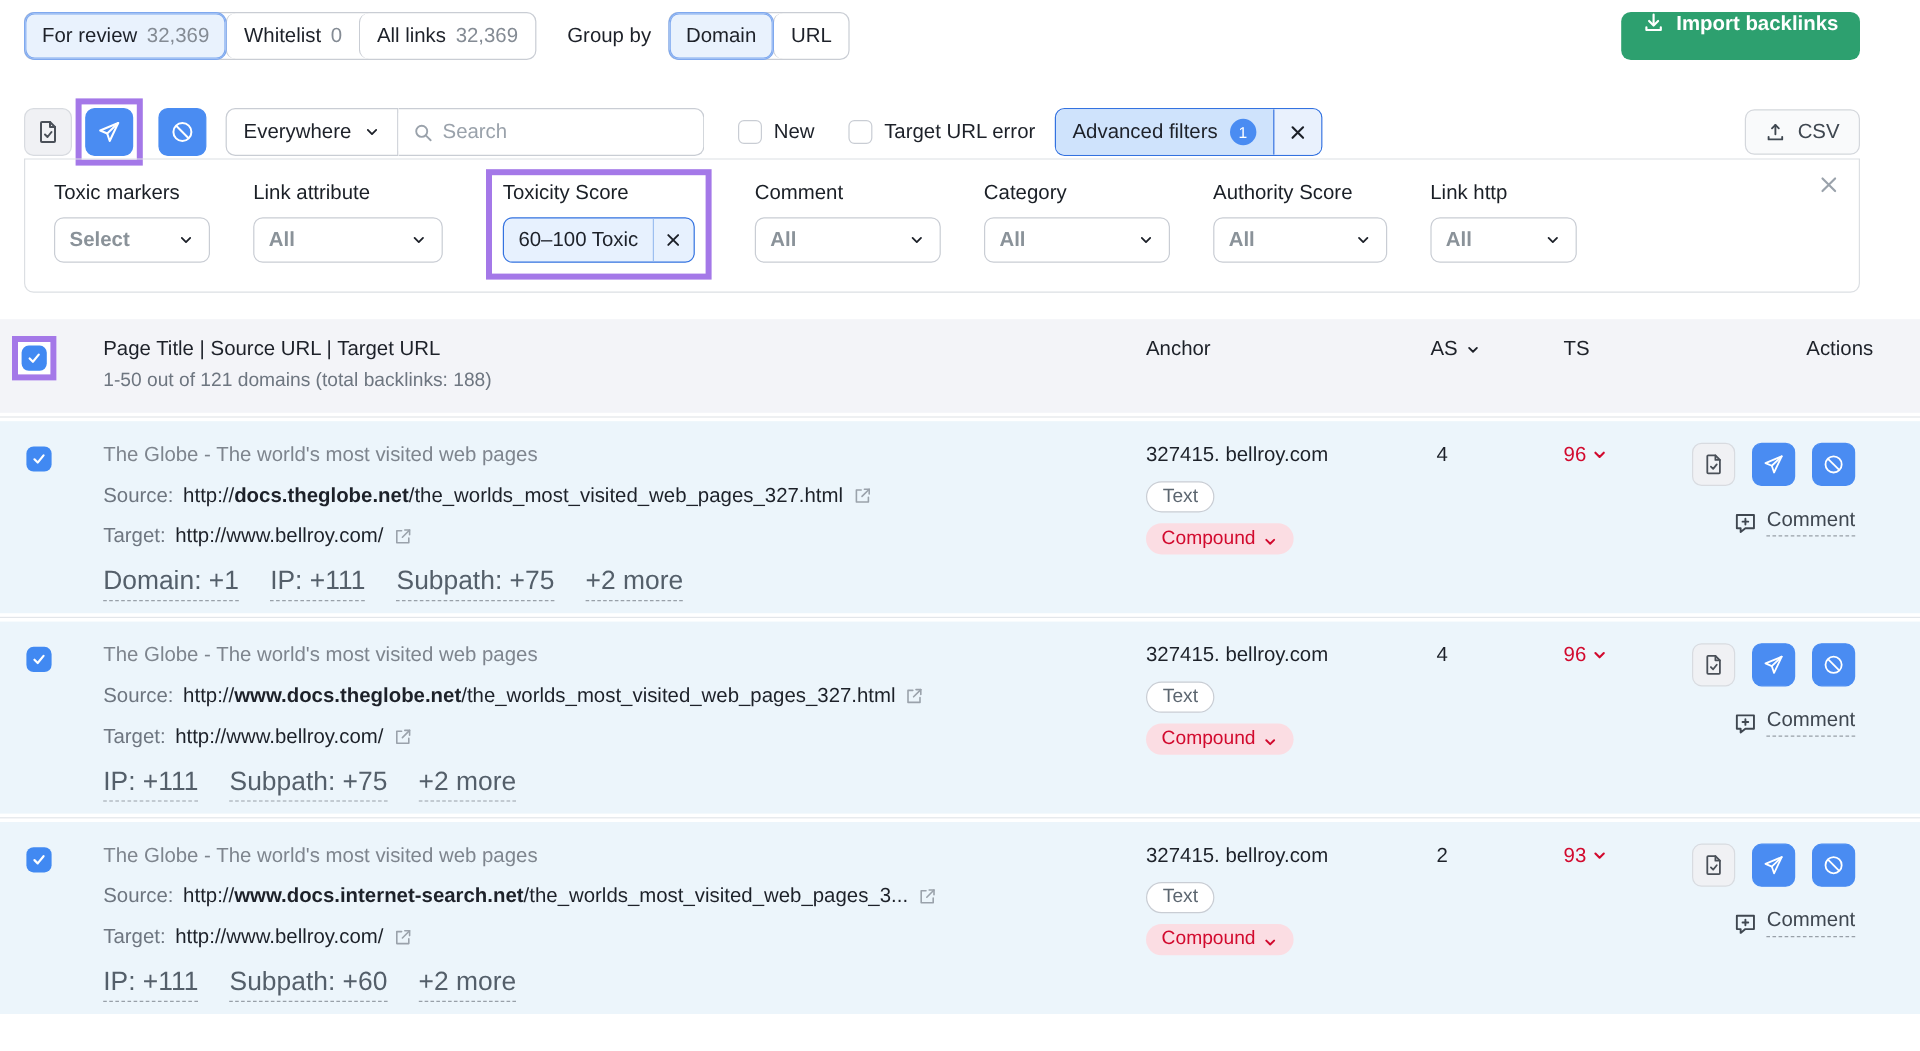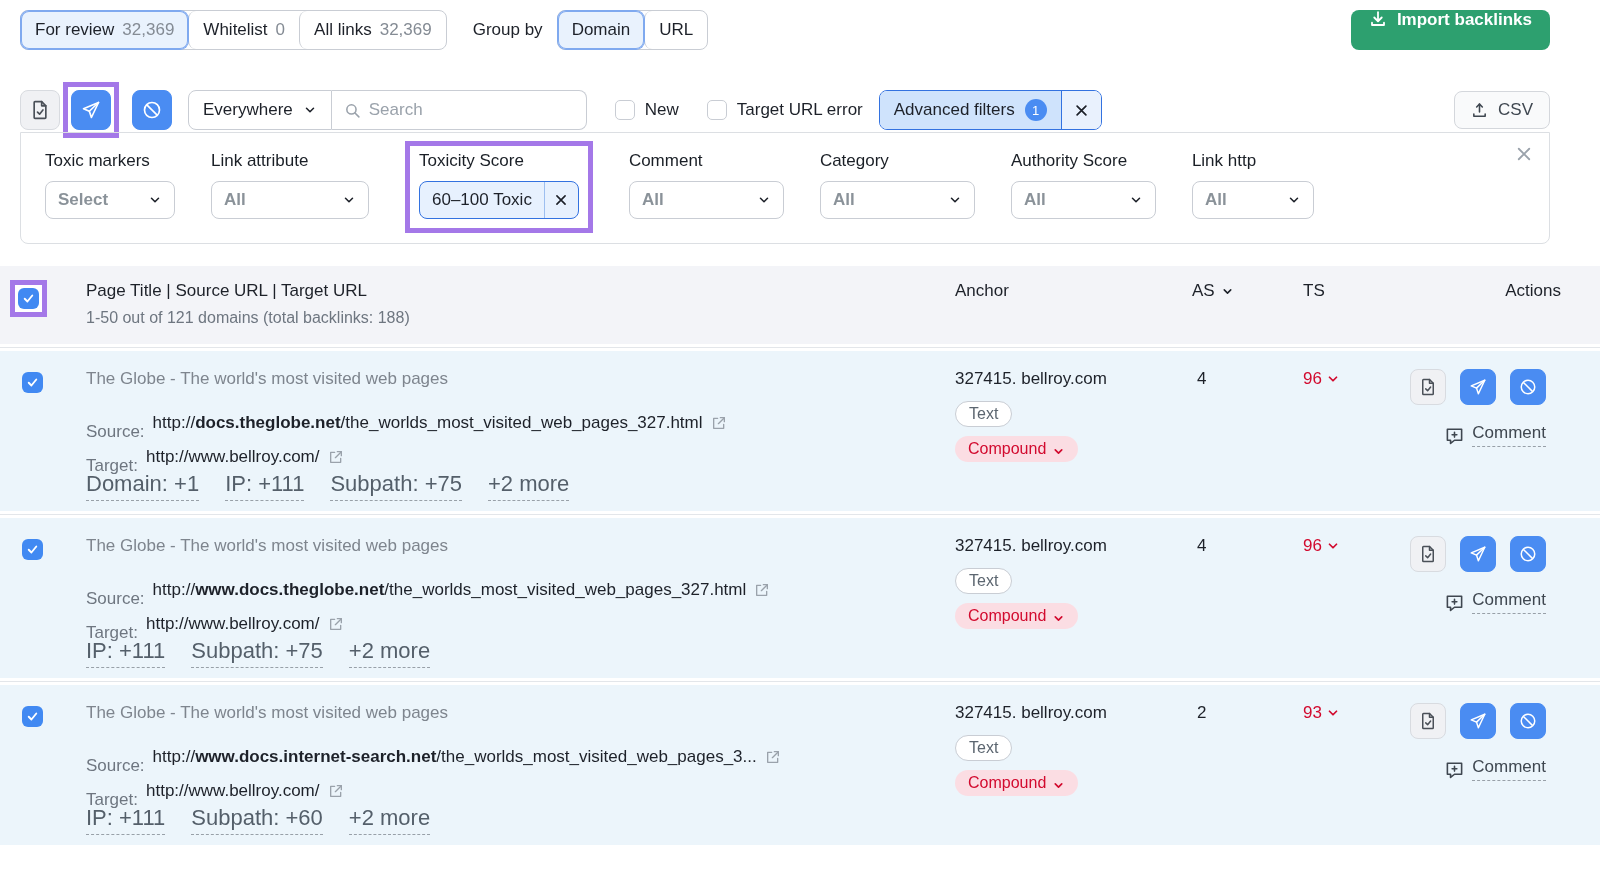--- a/index.html
+++ b/index.html
@@ -75,21 +75,21 @@
   .actions-col { right:39px; top:15px; }
 
   .row-sep { height:1px; background:#e3e6ea; margin:3px 0; }
   .row { position:relative; height:160px; background:#ecf5fb; }
   .rcb { position:absolute; left:22px; top:21px; }
   .cb-checked { width:21px; height:21px; border-radius:6px; background:#4189f2; display:inline-flex;
     align-items:center; justify-content:center; color:#fff; cursor:pointer; }
   .rtitle { position:absolute; left:86px; top:18px; font-size:17px; color:#7e858e; }
   .rsrc { position:absolute; left:86px; top:52px; font-size:17px; display:flex; align-items:center; gap:8px; }
   .rtgt { position:absolute; left:86px; top:86px; font-size:17px; display:flex; align-items:center; gap:8px; }
-  .ulabel { color:#6e7680;margin-top:19px; }
+  .ulabel { color:#6e7680; }
   .uurl { color:#1d2129; }
   .uurl b { font-weight:700; }
   .extlink { color:#9aa2ab; cursor:pointer; }
   .rmarkers { position:absolute; left:86px; top:120px; display:flex; gap:26px; }
   .marker { font-size:22px; color:#545f6a; border-bottom:1px dashed #98a0a8; padding-bottom:3px; cursor:pointer; }
   .ranchor { position:absolute; left:955px; top:18px; font-size:17px; color:#1d2129; }
   .pill-text { position:absolute; left:955px; top:50px; font-size:16px; color:#5c6670; background:#fff;
     border:1px solid #c9cdd4; border-radius:14px; padding:3px 13px; }
   .pill-compound { position:absolute; left:955px; top:85px; display:flex; align-items:flex-end; gap:6px;
     font-size:16px; color:#d20a2e; background:#fbdde3; border-radius:15px; padding:4px 13px; cursor:pointer; }

